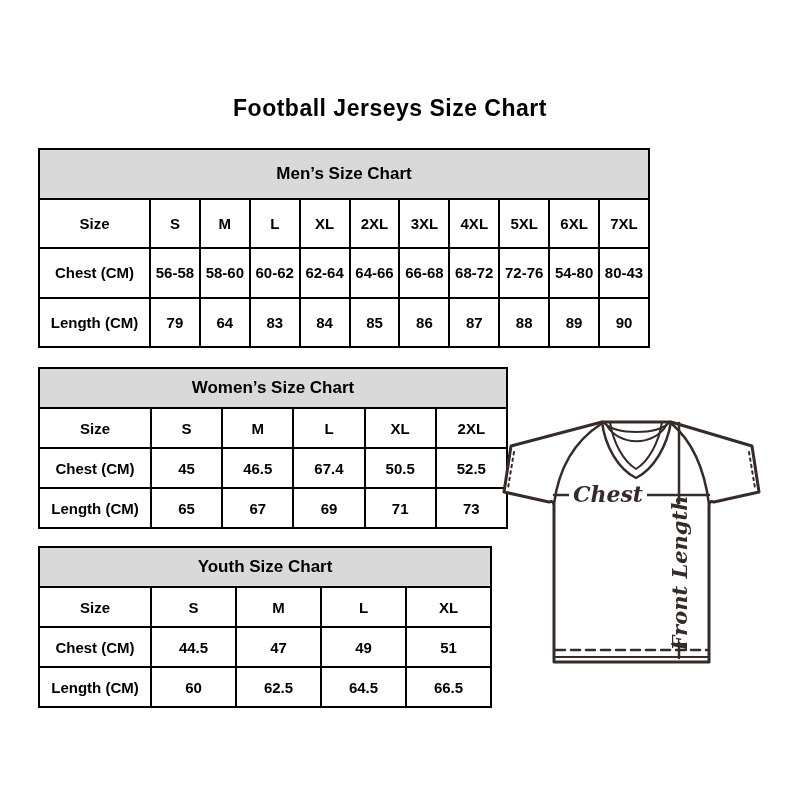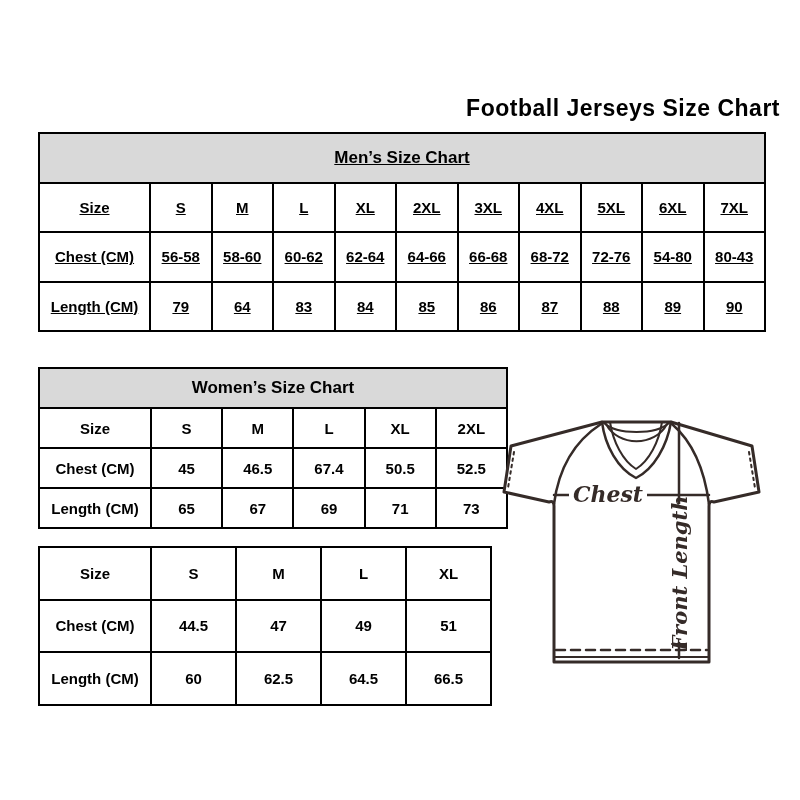--- a/index.html
+++ b/index.html
@@ -10,21 +10,21 @@
     background: #ffffff;
     font-family: "Liberation Sans", sans-serif;
     color: #000;
     overflow: hidden;
   }
   .main-title {
     position: absolute;
     top: 95px;
     left: 0;
     width: 780px;
-    text-align: right;
+    text-align: center;
     font-size: 23px;
     font-weight: bold;
     letter-spacing: 0.5px;
   }
   table.size-table {
     position: absolute;
     border-collapse: collapse;
     table-layout: fixed;
     background: #ffffff;
   }
@@ -36,21 +36,21 @@
     font-size: 15px;
     padding: 0;
     overflow: hidden;
     white-space: nowrap;
   }
   table.size-table tr { height: 40px; }
   table.size-table tr.hdr td {
     background: #d9d9d9;
     font-size: 17px;
   }
-  #mens-table   { left: 38px; top: 132px; width: 728px; height: 200px; text-decoration: underline; }
+  #mens-table   { left: 38px; top: 148px; width: 612px; height: 200px; }
   #womens-table { left: 38px; top: 367px; width: 470px; height: 160px; }
   #youth-table  { left: 38px; top: 546px; width: 454px; height: 160px; }
   .jersey-wrap {
     position: absolute;
     left: 499px;
     top: 412px;
     width: 268px;
     height: 260px;
   }
   .jersey-wrap svg { display: block; width: 100%; height: 100%; }
@@ -170,20 +170,23 @@
 
   <table class="size-table" id="youth-table">
     <colgroup>
       <col style="width:112px">
         <col>
         <col>
         <col>
         <col>
     </colgroup>
     <tbody>
+        <tr class="hdr">
+      <td colspan="5">Youth Size Chart</td>
+    </tr>
     <tr>
       <td>Size</td>
       <td>S</td>
       <td>M</td>
       <td>L</td>
       <td>XL</td>
     </tr>
     <tr>
       <td>Chest (CM)</td>
       <td>44.5</td>

